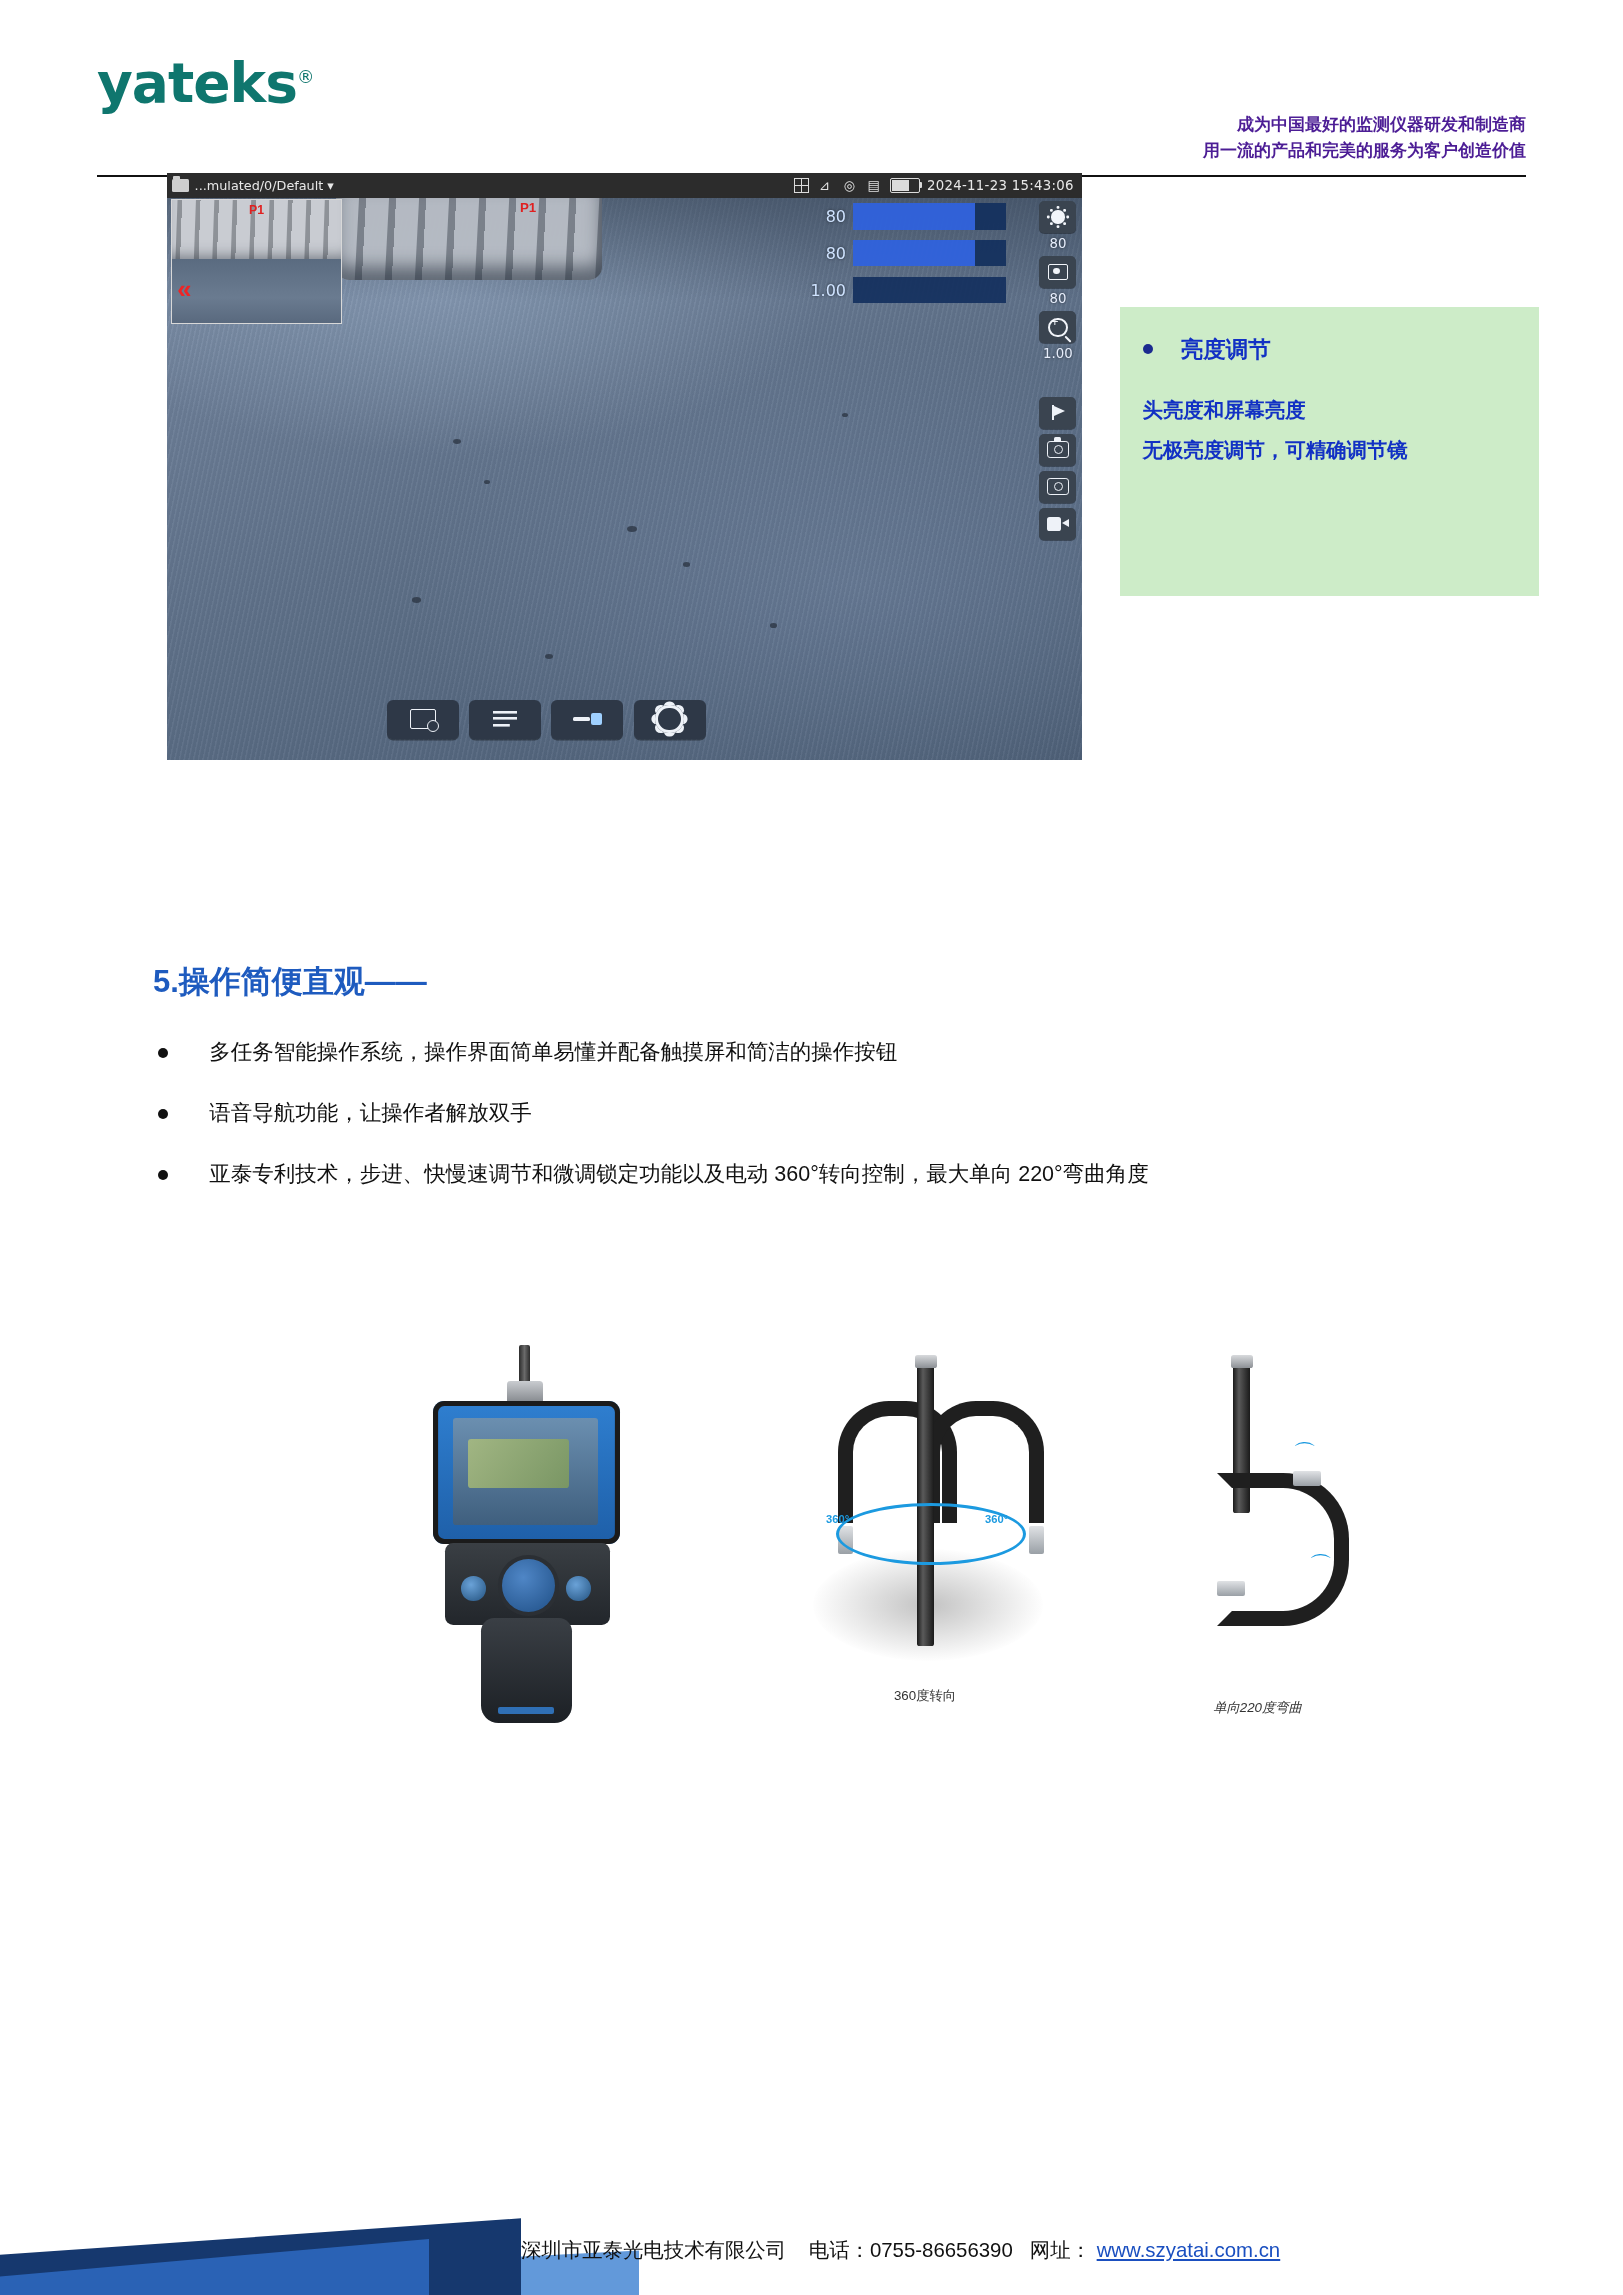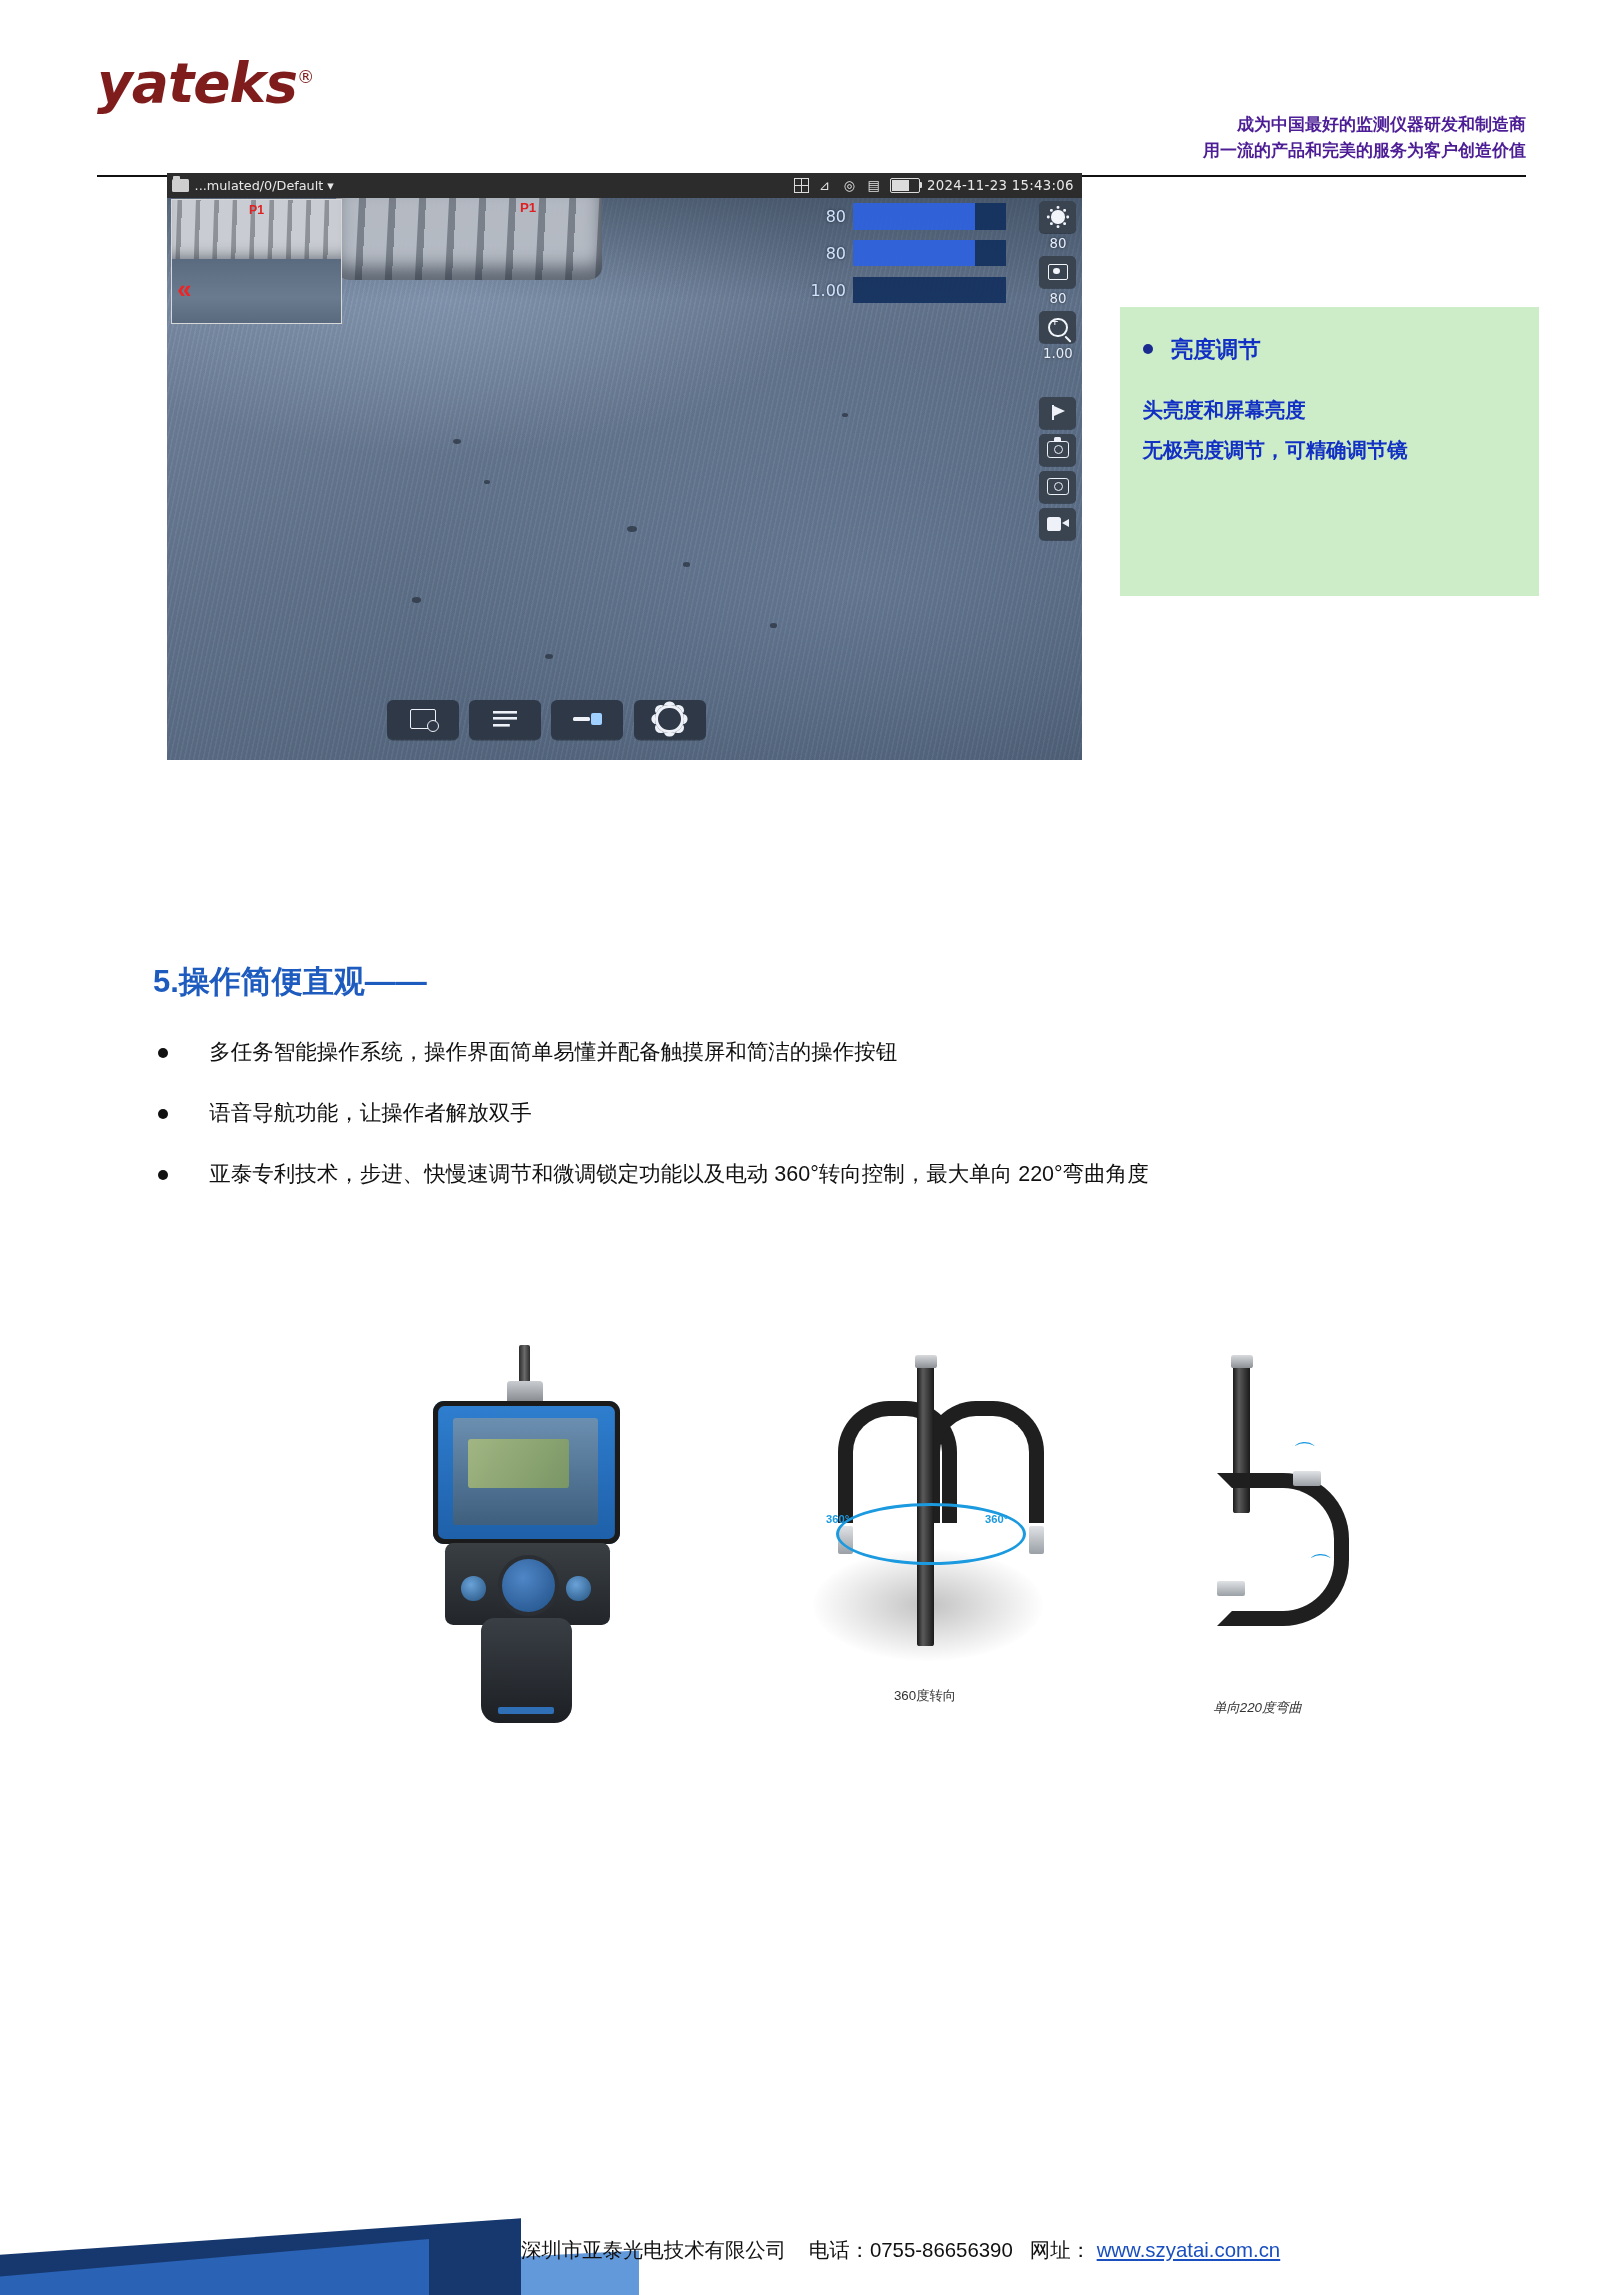--- a/index.html
+++ b/index.html
@@ -18,23 +18,22 @@
 
   
   .brand {
     position: absolute;
     left: 97px;
     top: 56px;
     font-family: "DejaVu Sans", sans-serif;
     font-size: 55px;
     font-weight: 700;
     letter-spacing: -1px;
-    color: #7f1d1d;
+    color: #0f766e;
     line-height: 1;
-    font-style: italic;
   }
   .brand .reg {
     font-size: 17.4px;
     vertical-align: super;
     font-weight: 400;
   }
   .slogan {
     position: absolute;
     right: 97px;
     top: 112px;
@@ -457,21 +456,21 @@
     top: 307px;
     width: 419px;
     height: 289px;
     background: #cdecc8;
     box-sizing: border-box;
     padding: 29px 22.5px 0 22.5px;
   }
   .callout-head {
     display: flex;
     align-items: flex-start;
-    gap: 18px;
+    gap: 28px;
     margin-bottom: 26.6px;
   }
   .callout-bullet {
     width: 10.2px; height: 10.2px;
     border-radius: 50%;
     background: #1b2a8f;
     margin-top: 8.2px;
     flex: 0 0 auto;
   }
   .callout-title {

